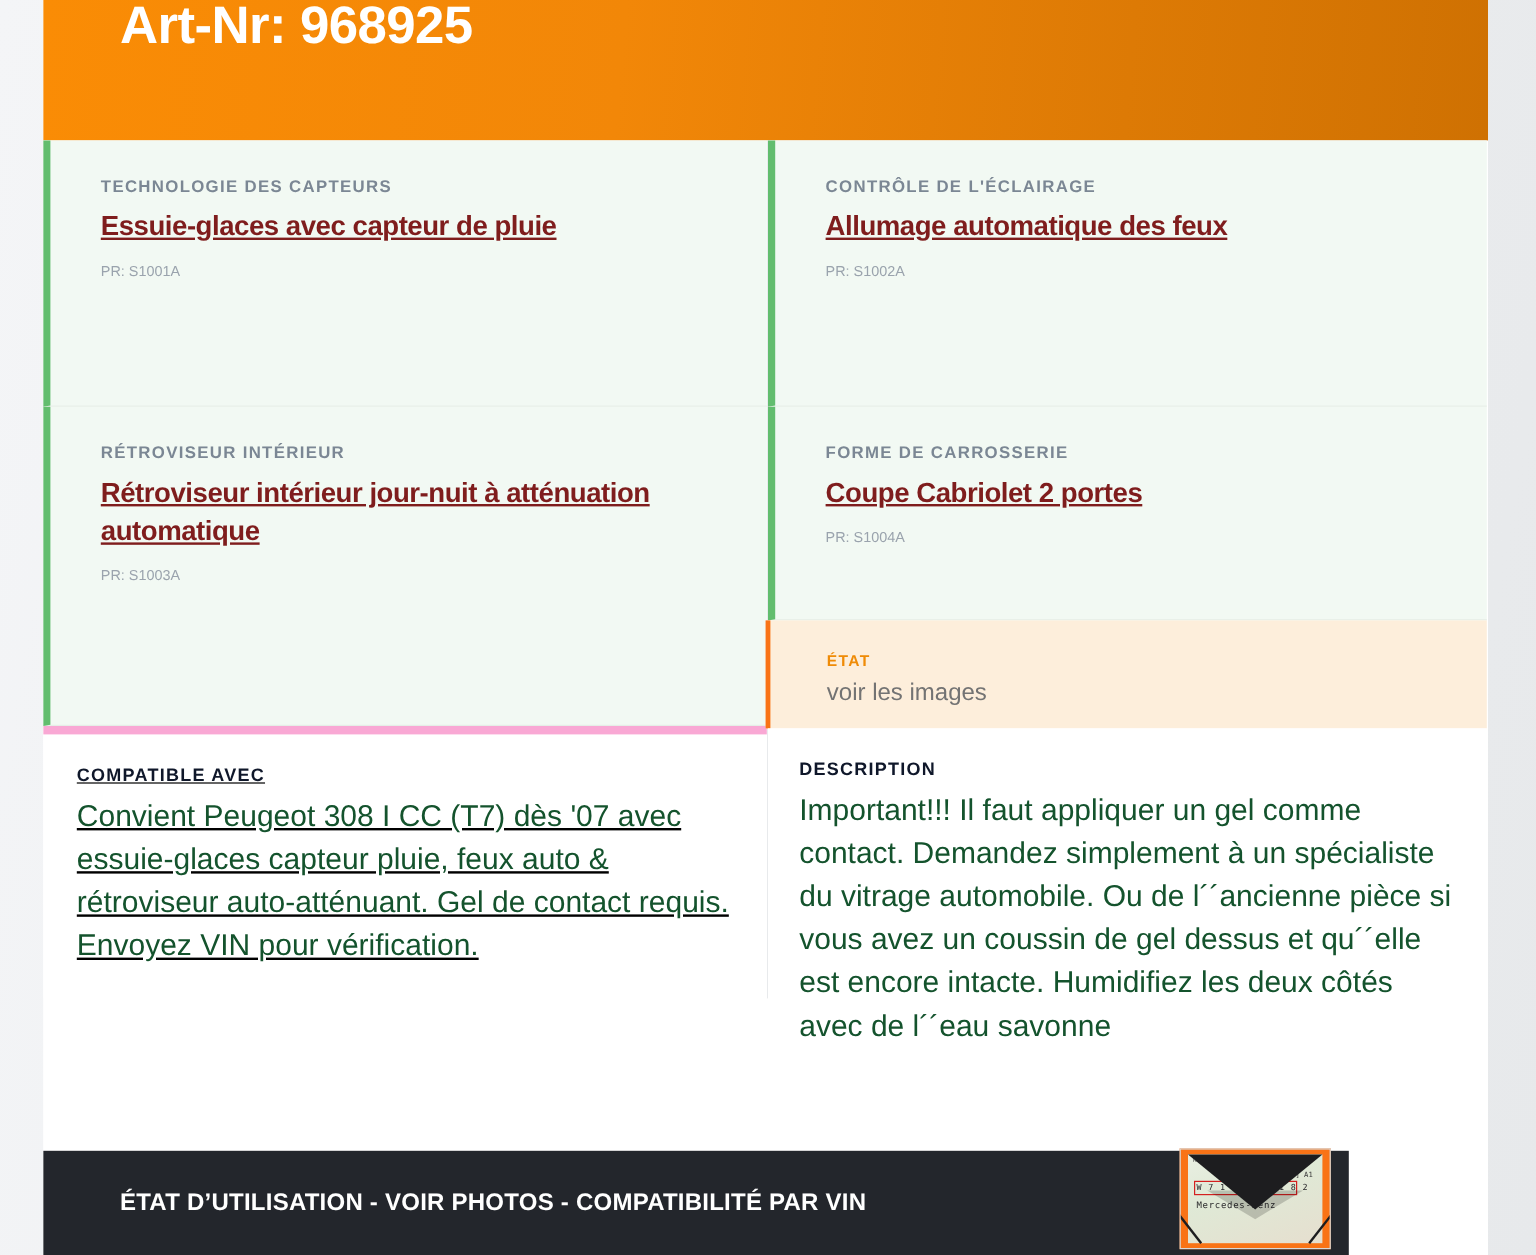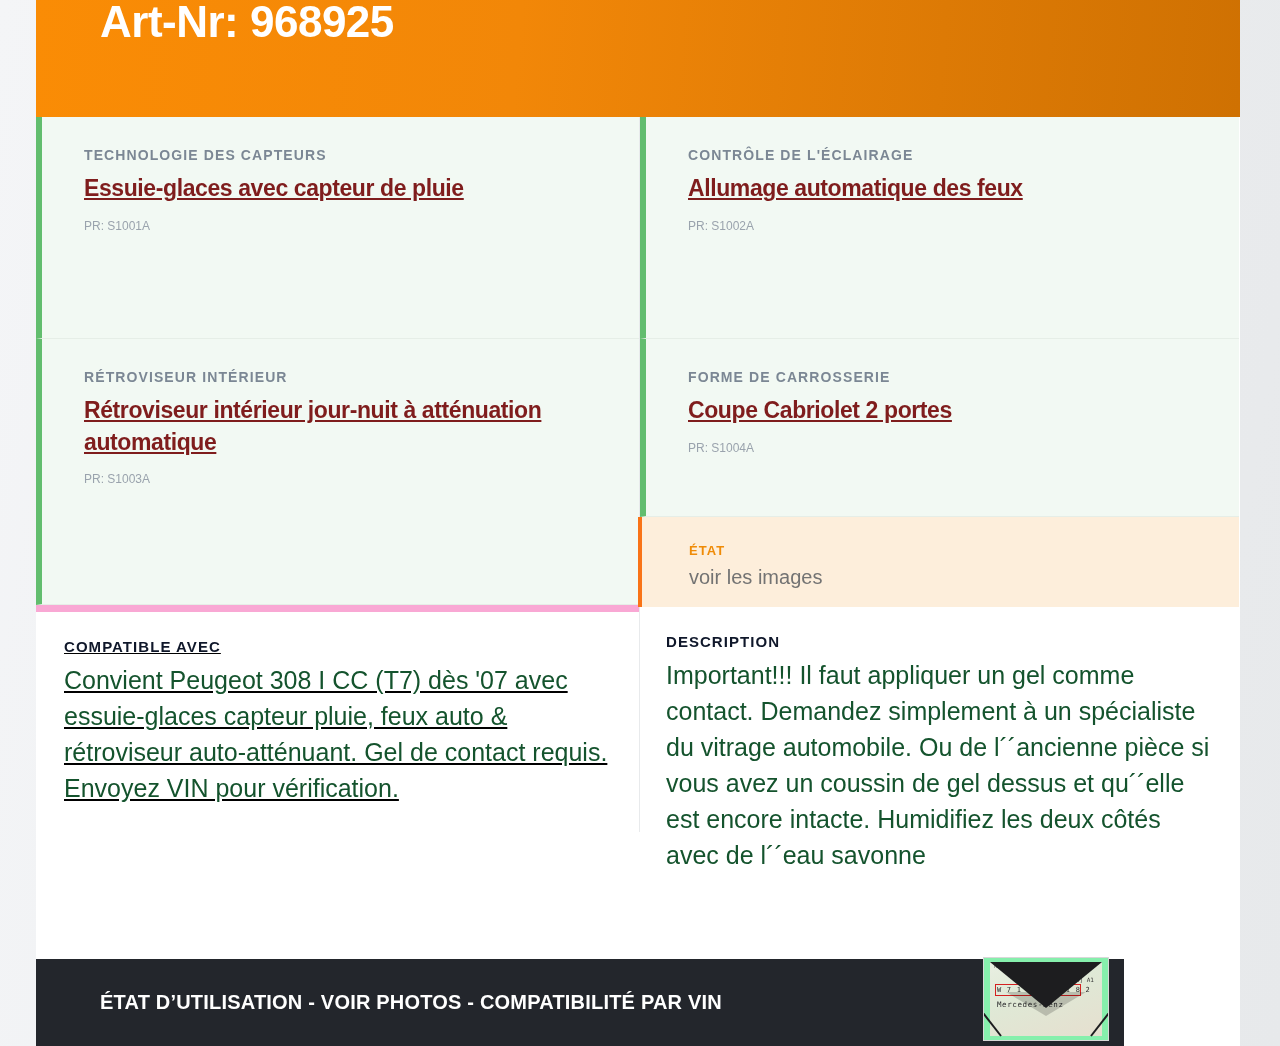--- a/index.html
+++ b/index.html
@@ -162,21 +162,21 @@
     letter-spacing: 0.2px;
   }
 
   
   .thumb {
     position: absolute;
     right: 15px;
     bottom: 5px;
     width: 124px;
     height: 82px;
-    background: #86efac;
+    background: #f97316;
     border: 1px solid #d8d8d8;
     overflow: hidden;
   }
   .thumb-doc {
     position: absolute;
     left: 6px; top: 4px; right: 6px; bottom: 4px;
     background: linear-gradient(160deg, #e9efe2 0%, #dfe9d6 40%, #e6dfcf 100%);
   }
   .thumb-doc .tiny {
     position: absolute;

